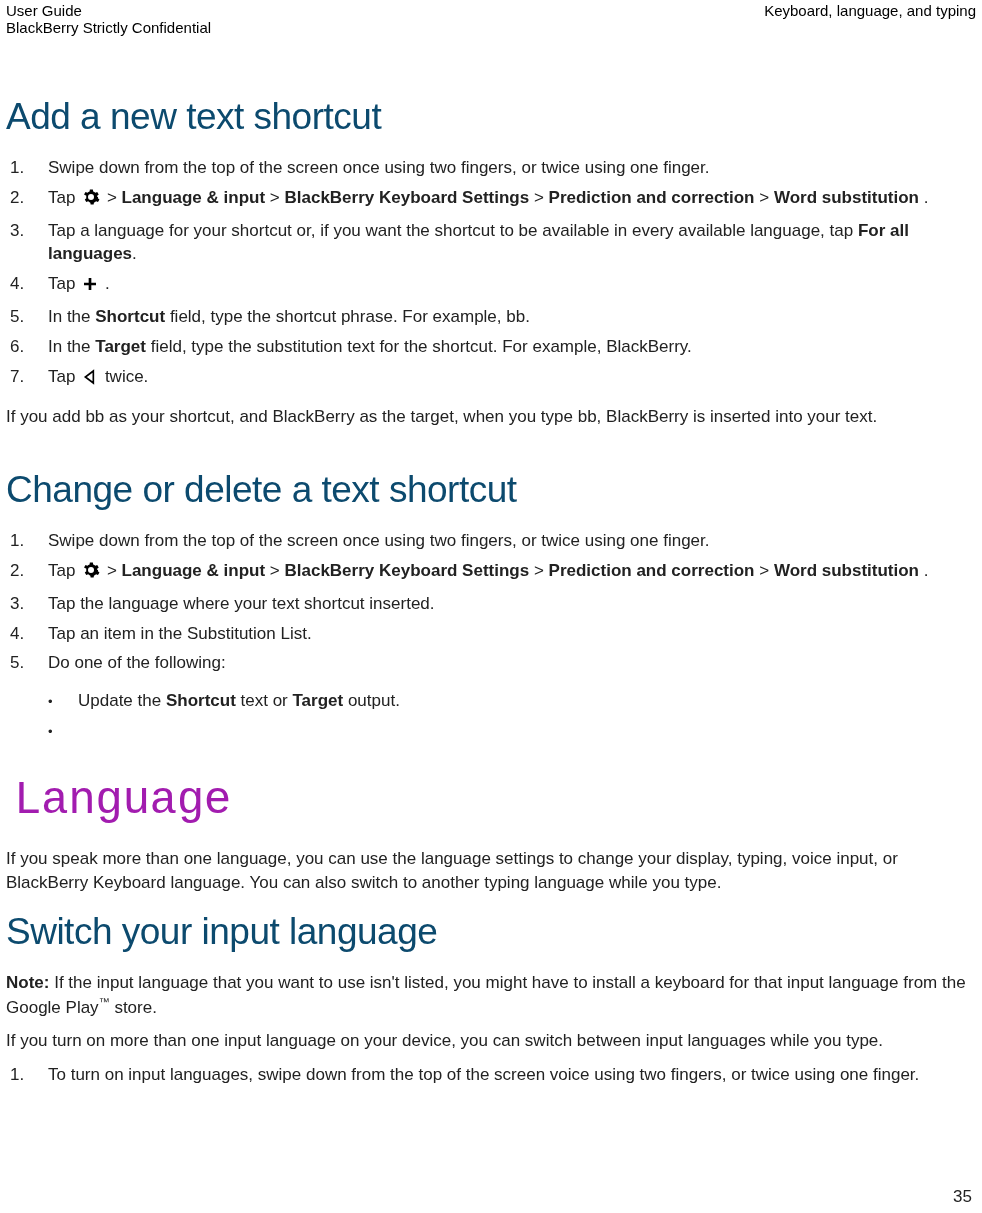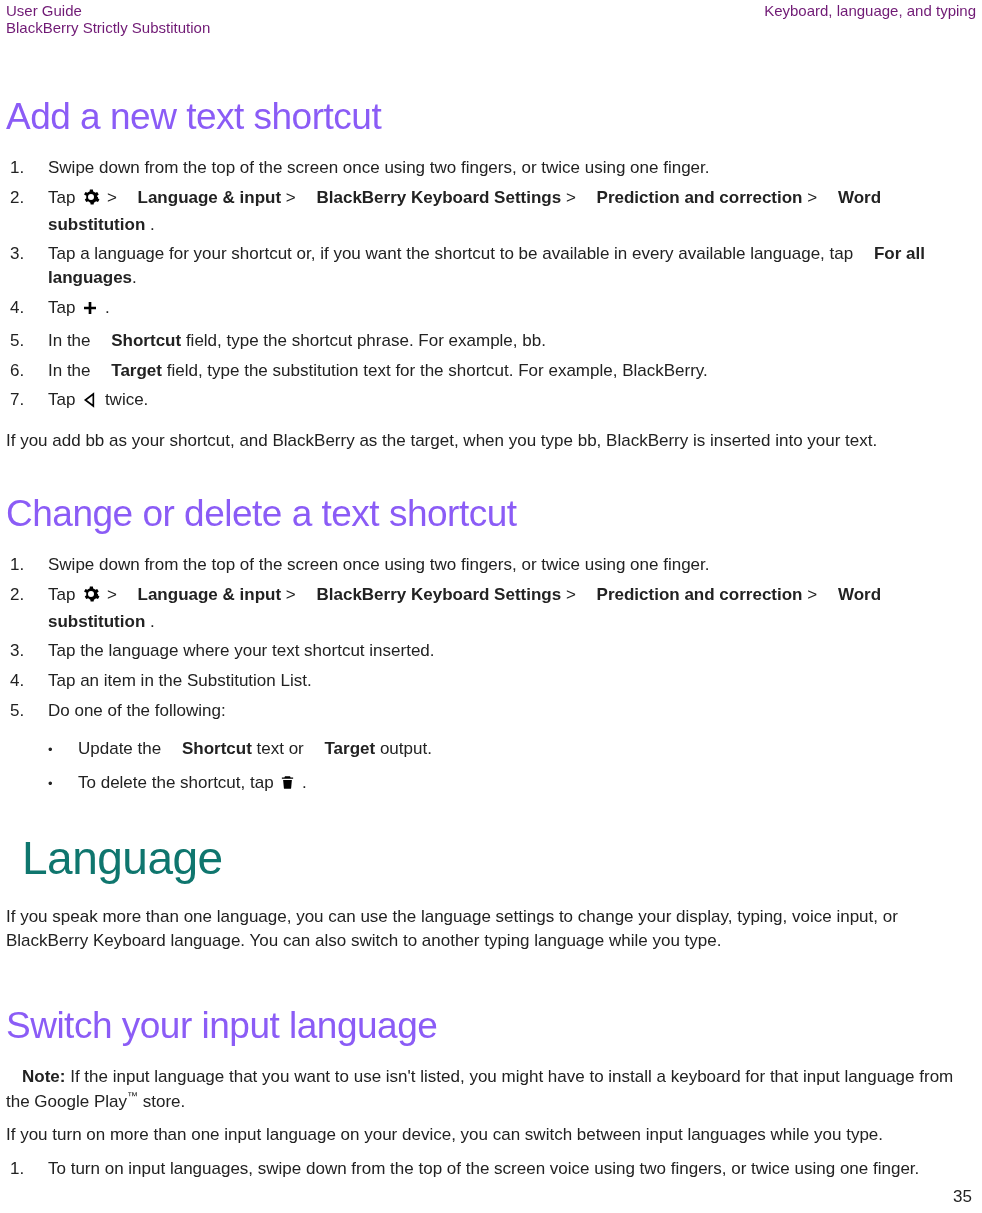--- a/index.html
+++ b/index.html
@@ -11,40 +11,41 @@
     width: 982px;
     height: 1213px;
     position: relative;
     padding: 0 6px;
   }
   .header {
     display: flex;
     justify-content: space-between;
     padding: 2px 0 0 0;
     font-size: 15px;
-    color: #701a75;
+    color: #000000;
   }
   .header-left { text-align: left; }
   .header-right { text-align: left; }
   .content {
     padding-top: 60px;
   }
   h2 {
     font-weight: 300;
     font-size: 37px;
-    color: #8b5cf6;
+    color: #0c4a6e;
     margin-bottom: 18px;
     letter-spacing: -0.5px;
   }
   h1.lang {
     font-weight: 300;
     font-size: 46px;
-    color: #0f766e;
-    margin: 34px 0 20px 16px;
+    color: #a21caf;
+    margin: 34px 0 20px 8px;
     letter-spacing: -0.5px;
+    font-family: Liberation Mono, monospace;
   }
   ol {
     list-style: none;
     padding: 0 0 0 4px;
     margin: 0 0 14px 0;
   }
   ol > li {
     display: flex;
     align-items: baseline;
     margin-bottom: 6px;
@@ -70,41 +71,41 @@
   }
   ul.bullets > li .dot {
     width: 30px;
     flex-shrink: 0;
     font-size: 13px;
   }
   p.para {
     margin: 10px 0;
     line-height: 1.4;
   }
-  b { font-weight: 700; margin-left: 16px; }
+  b { font-weight: 700; }
   .icon {
     display: inline-block;
     vertical-align: -3px;
     margin: 0 2px;
   }
   .page-num {
     position: absolute;
     bottom: 6px;
     right: 10px;
     font-size: 17px;
   }
   sup { font-size: 0.65em; vertical-align: super; }
 </style>
 </head>
 <body>
 
 <div class="header">
   <div class="header-left">
     <div>User Guide</div>
-    <div>BlackBerry Strictly Substitution</div>
+    <div>BlackBerry Strictly Confidential</div>
   </div>
   <div class="header-right">Keyboard, language, and typing</div>
 </div>
 
 <div class="content">
 
   <h2>Add a new text shortcut</h2>
   <ol>
     <li>
       <span class="num">1.</span>
@@ -216,36 +217,27 @@
   </ol>
   <ul class="bullets">
     <li>
       <span class="dot">•</span>
       <span class="body">
         <span> Update the </span><b>Shortcut</b><span> text or </span><b>Target</b><span> output.</span>
       </span>
     </li>
     <li>
       <span class="dot">•</span>
-      <span class="body">
-        <span>To delete the shortcut, tap </span>
-        <span class="icon">
-          <svg width="15" height="17" viewBox="0 0 24 24">
-              <path fill="#000" d="M8 2h8l1 2h4v2H3V4h4l1-2zM5 8h14l-1.2 13c-.1.6-.6 1-1.2 1H7.4c-.6 0-1.1-.4-1.2-1L5 8z"></path>
-            </svg>
-        </span>
-        <span> .</span>
-      </span>
     </li>
   </ul>
 
   <h1 class="lang">Language</h1>
   <p class="para">If you speak more than one language, you can use the language settings to change your display, typing, voice input, or BlackBerry Keyboard language. You can also switch to another typing language while you type.</p>
 
-  <h2 style="margin-top:52px">Switch your input language</h2>
+  <h2 style="margin-top:16px">Switch your input language</h2>
   <p class="para">
     <b>Note:</b><span> If the input language that you want to use isn't listed, you might have to install a keyboard for that input language from the Google Play</span><sup>™</sup><span> store.</span>
   </p>
   <p class="para">If you turn on more than one input language on your device, you can switch between input languages while you type.</p>
   <ol>
     <li>
       <span class="num">1.</span>
       <span class="body">To turn on input languages, swipe down from the top of the screen voice using two fingers, or twice using one finger.</span>
     </li>
   </ol>

